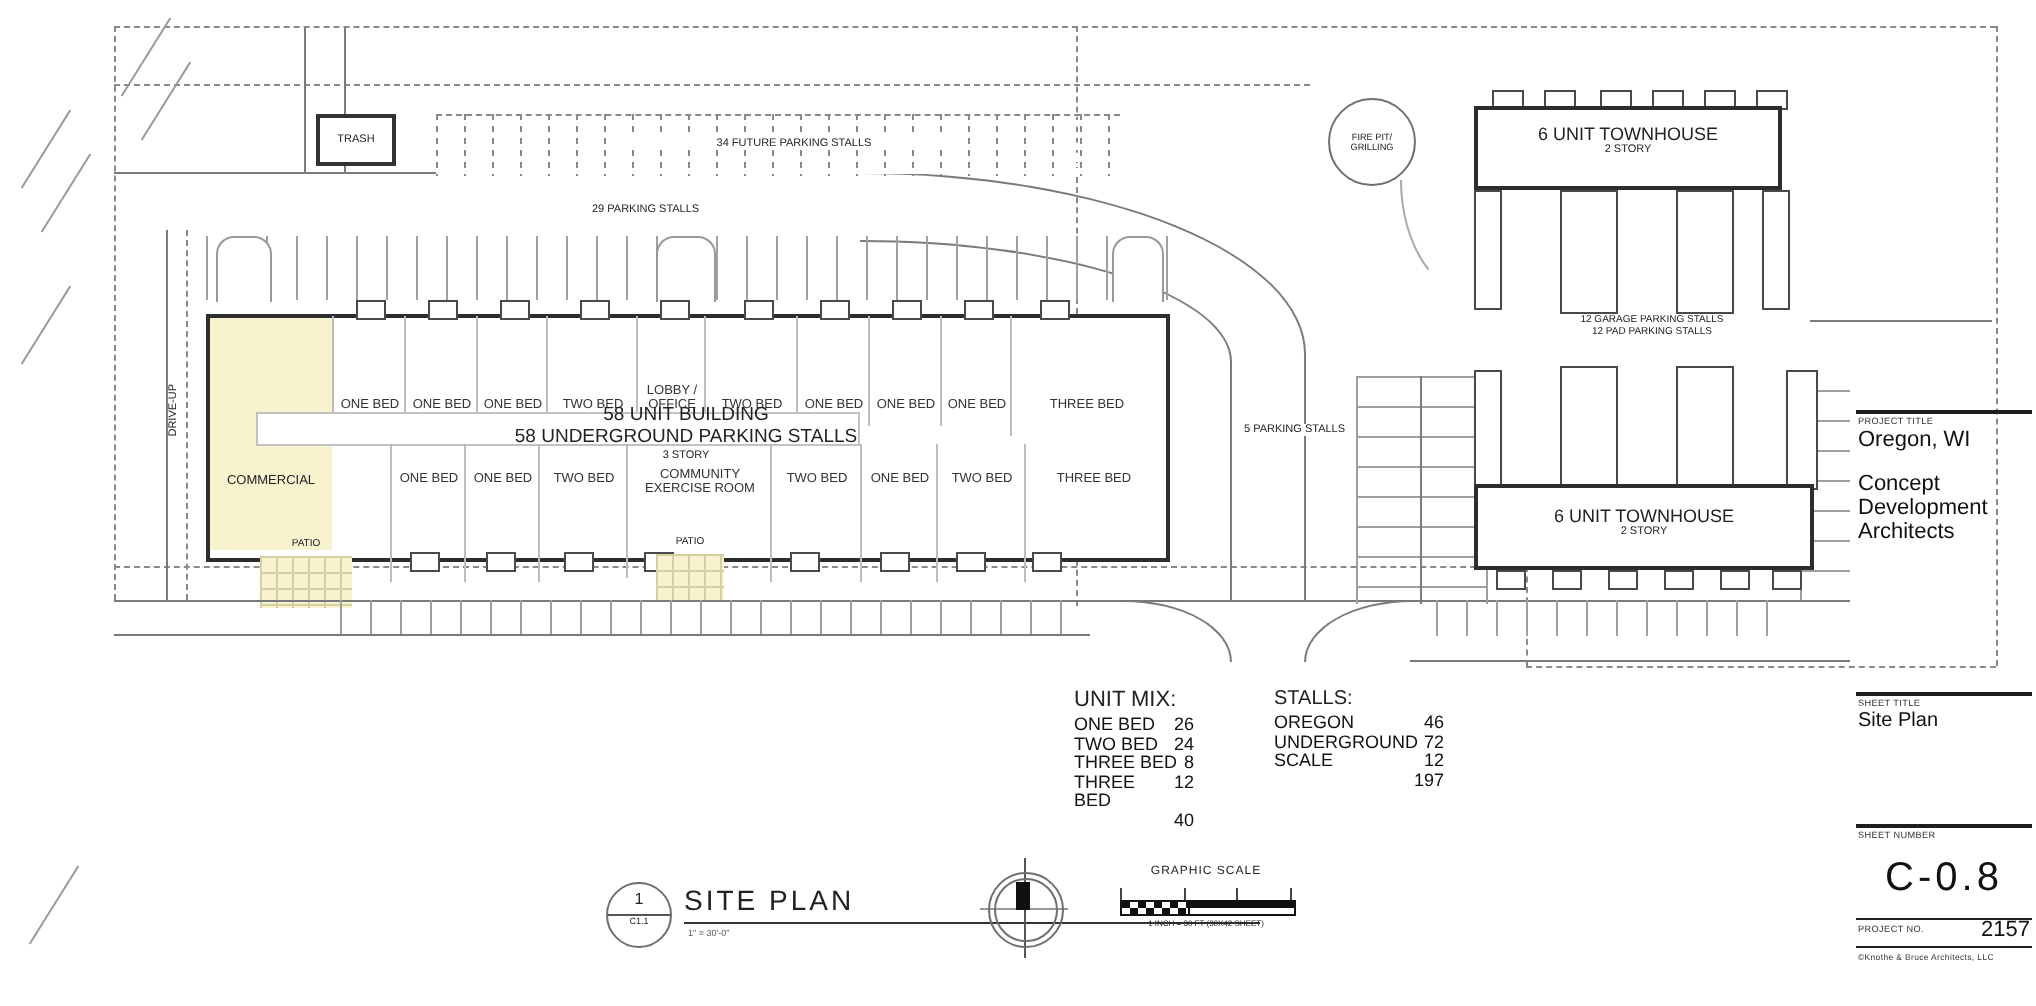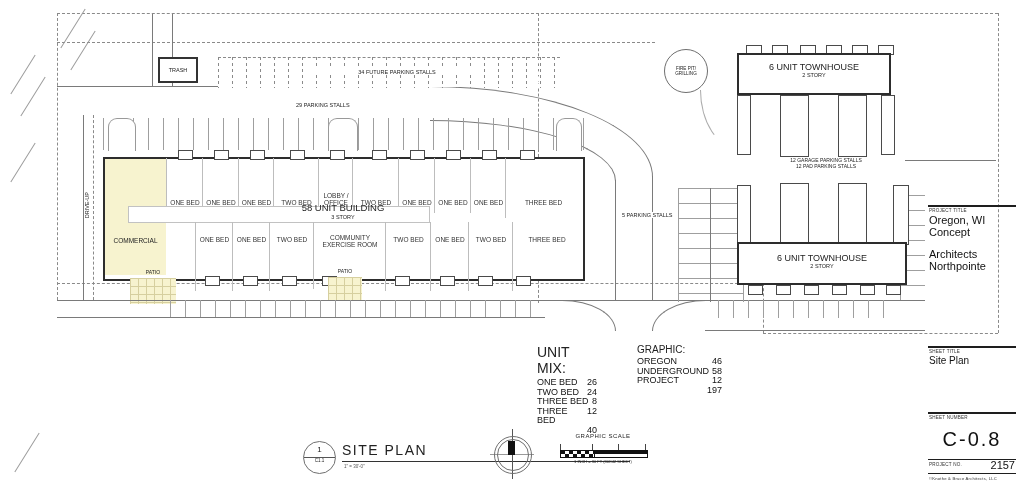--- a/index.html
+++ b/index.html
@@ -127,20 +127,21 @@
   <div class="ucell" style="left:470px;top:158px;width:35px;height:48px;align-items:flex-end;padding-bottom:7px;">
       <span>ONE BED</span>
     </div>
   <div class="ucell" style="left:505px;top:158px;width:75px;height:48px;align-items:flex-end;padding-bottom:12px;">
       <span>THREE BED</span>
     </div>
 
   <div class="abs" style="left:128px;top:206px;width:300px;height:15px;background:#fff;border:1px solid #c2c2c2;"></div>
   <div class="lbl ctr" style="left:123px;top:203px;width:440px;z-index:2;">
     <div style="font-size:9.5px;">58 UNIT BUILDING</div>
+    <div style="font-size:9.5px;">58 UNDERGROUND PARKING STALLS</div>
     <div style="font-size:5.5px;">3 STORY</div>
   </div>
 
   <div class="ucell" style="left:195px;top:222px;width:37px;height:55px;align-items:flex-start;padding-top:14px;">
       <span>ONE BED</span>
     </div>
   <div class="ucell" style="left:232px;top:222px;width:37px;height:55px;align-items:flex-start;padding-top:14px;">
       <span>ONE BED</span>
     </div>
   <div class="ucell" style="left:269px;top:222px;width:44px;height:55px;align-items:flex-start;padding-top:14px;">
@@ -231,21 +232,21 @@
     <div style="font-size:5.5px;">2 STORY</div>
   </div>
   <span class="tab" style="left:748px;top:285px;"></span>
   <span class="tab" style="left:776px;top:285px;"></span>
   <span class="tab" style="left:804px;top:285px;"></span>
   <span class="tab" style="left:832px;top:285px;"></span>
   <span class="tab" style="left:860px;top:285px;"></span>
   <span class="tab" style="left:886px;top:285px;"></span>
 
   <div class="abs" style="left:537px;top:344px;width:60px;">
-    <div style="font-size:14px;margin-bottom:2px;">UNIT MIX:</div>
+    <div style="font-size:11px;margin-bottom:2px;">UNIT MIX:</div>
     <div class="sumrow">
         <span>ONE BED</span>
         <span>26</span>
       </div>
     <div class="sumrow">
         <span>TWO BED</span>
         <span>24</span>
       </div>
     <div class="sumrow">
         <span>THREE BED</span>
@@ -254,31 +255,31 @@
     <div class="sumrow">
         <span>THREE BED</span>
         <span>12</span>
       </div>
     <div class="sumrow">
         <span></span>
         <span>40</span>
       </div>
   </div>
   <div class="abs" style="left:637px;top:344px;width:85px;">
-    <div style="font-size:10px;margin-bottom:2px;">GRAPHIC:</div>
+    <div style="font-size:10px;margin-bottom:2px;">STALLS:</div>
     <div class="sumrow">
         <span>OREGON</span>
         <span>46</span>
       </div>
     <div class="sumrow">
         <span>UNDERGROUND</span>
-        <span>58</span>
-      </div>
-    <div class="sumrow">
-        <span>PROJECT</span>
+        <span>72</span>
+      </div>
+    <div class="sumrow">
+        <span>SCALE</span>
         <span>12</span>
       </div>
     <div class="sumrow">
         <span></span>
         <span>197</span>
       </div>
   </div>
 
   <div class="circle" style="left:303px;top:441px;width:31px;height:31px;">
     <div class="ctr" style="font-size:8px;margin-top:3px;">1</div>
@@ -300,23 +301,23 @@
   <div class="vl" style="left:592px;top:444px;height:6px;background:#444;"></div>
   <div class="vl" style="left:618px;top:444px;height:6px;background:#444;"></div>
   <div class="vl" style="left:645px;top:444px;height:6px;background:#444;"></div>
   <div class="checker" style="left:560px;top:450px;width:34px;height:6px;"></div>
   <div class="solidbar" style="left:594px;top:450px;width:52px;height:6px;"></div>
   <div class="lbl ctr" style="left:548px;top:460px;width:110px;font-size:4px;">1 INCH = 30 FT (30X42 SHEET)</div>
 
   <div class="tbline" style="top:205px;"></div>
   <div class="tblbl" style="top:208px;">PROJECT TITLE</div>
   <div class="tbtxt" style="top:214px;">Oregon, WI</div>
-  <div class="tbtxt" style="top:226px;">Concept</div>
-  <div class="tbtxt" style="top:248px;">Architects</div>
-  <div class="tbtxt" style="top:260px;">Northpointe</div>
+  <div class="tbtxt" style="top:236px;">Concept</div>
+  <div class="tbtxt" style="top:248px;">Development</div>
+  <div class="tbtxt" style="top:260px;">Architects</div>
   <div class="tbline" style="top:346px;"></div>
   <div class="tblbl" style="top:349px;">SHEET TITLE</div>
   <div class="tbtxt" style="top:355px;font-size:10px;">Site Plan</div>
   <div class="tbline" style="top:412px;"></div>
   <div class="tblbl" style="top:415px;">SHEET NUMBER</div>
   <div class="lbl ctr" style="left:928px;top:428px;width:88px;font-size:20px;letter-spacing:2px;color:#111;">C-0.8</div>
   <div class="tbline" style="top:459px;height:1px;"></div>
   <div class="tblbl" style="top:462px;">PROJECT NO.</div>
   <div class="lbl" style="left:975px;top:459px;width:40px;font-size:11px;text-align:right;color:#111;">2157</div>
   <div class="tbline" style="top:473px;height:1px;"></div>

